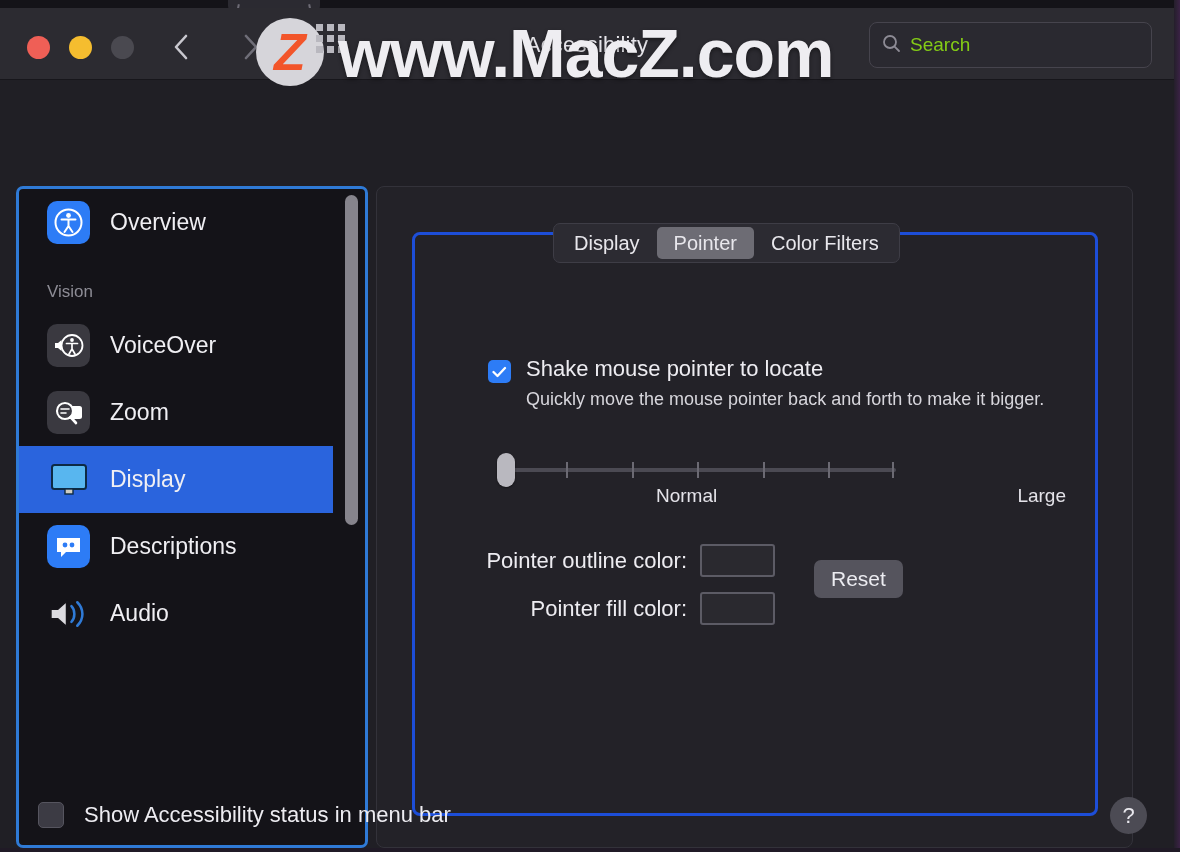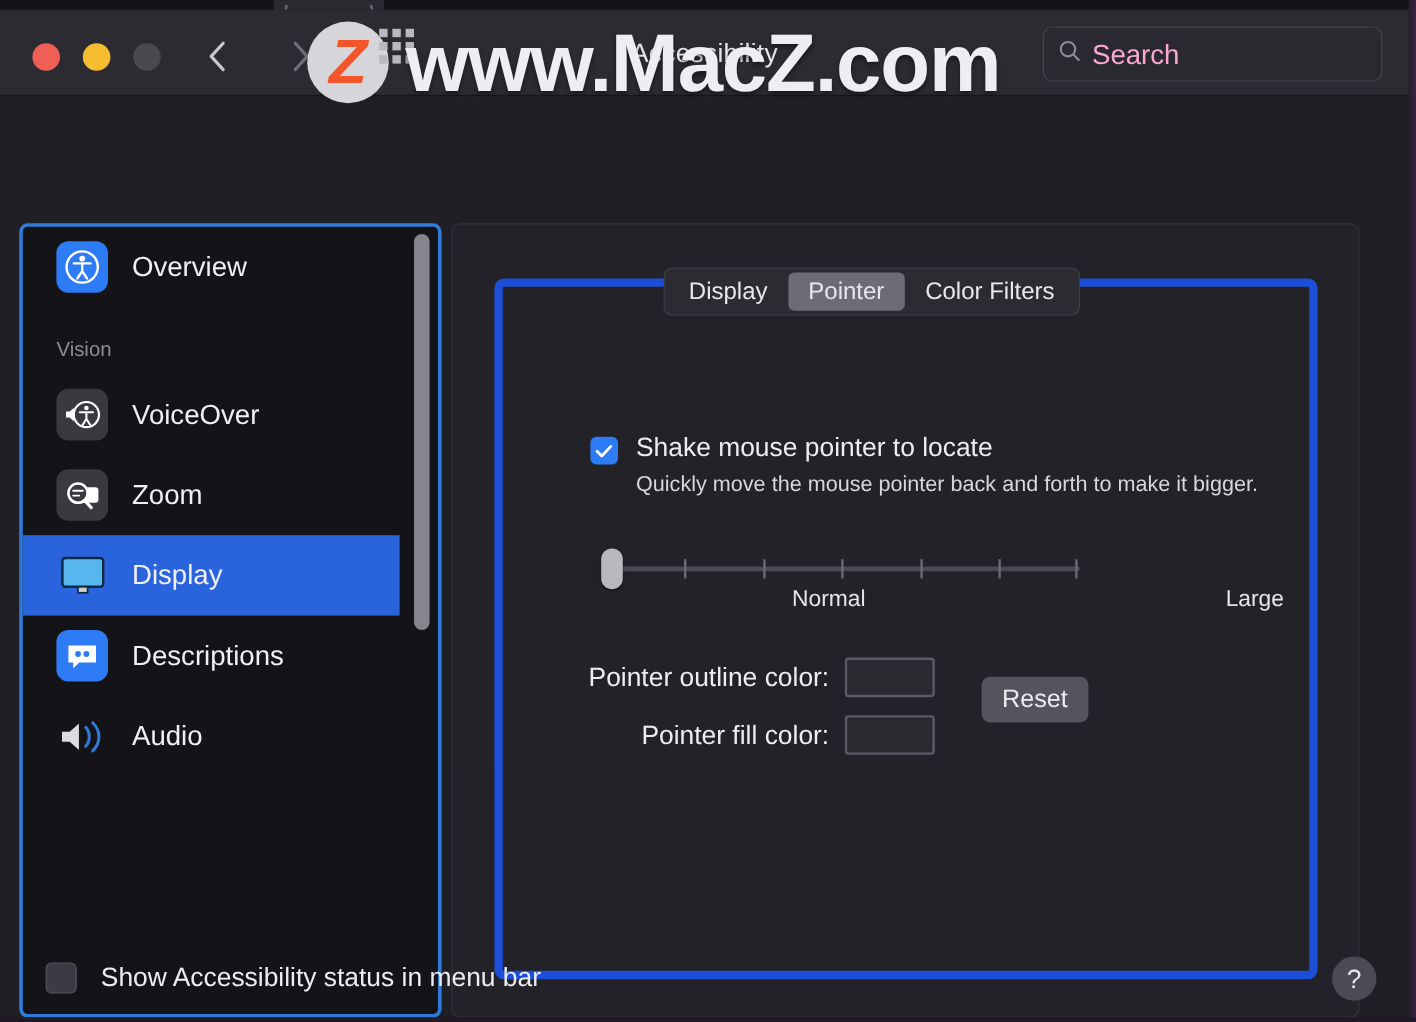--- a/index.html
+++ b/index.html
@@ -76,21 +76,21 @@
   }
 
   .search-field {
     position: absolute; right: 22px; top: 14px;
     width: 283px; height: 46px;
     border: 1px solid #46444d; border-radius: 8px;
     background: #2a2930;
     display: flex; align-items: center; gap: 9px;
     padding: 0 12px;
   }
-  .search-ph { font-size: 23px; color: #f9a8d4; }
+  .search-ph { font-size: 19px; color: #84cc16; }
 
   
   .body-area { position: relative; height: 768px; background: #201f25; }
 
   
   .sidebar-wrap {
     position: absolute; left: 16px; top: 106px;
     width: 352px; height: 662px;
     border: 3px solid #2f7ad6;
     border-radius: 7px;
@@ -126,21 +126,21 @@
   
   .panel {
     position: absolute; left: 376px; top: 106px;
     width: 757px; height: 662px;
     border: 1px solid #33323a; border-radius: 8px;
     background: #232228;
   }
   .inner-box {
     position: absolute; left: 35px; top: 45px;
     width: 686px; height: 584px;
-    border: 7px solid #1d4ed8; border-radius: 8px;
+    border: 3px solid #1d4ed8; border-radius: 8px;
     background: #232228;
     text-decoration: underline;
   }
 
   .tabbar {
     position: absolute; left: 176px; top: 36px;
     height: 40px;
     display: flex; align-items: stretch;
     background: #2c2b32;
     border: 1px solid #3e3d46; border-radius: 7px;

